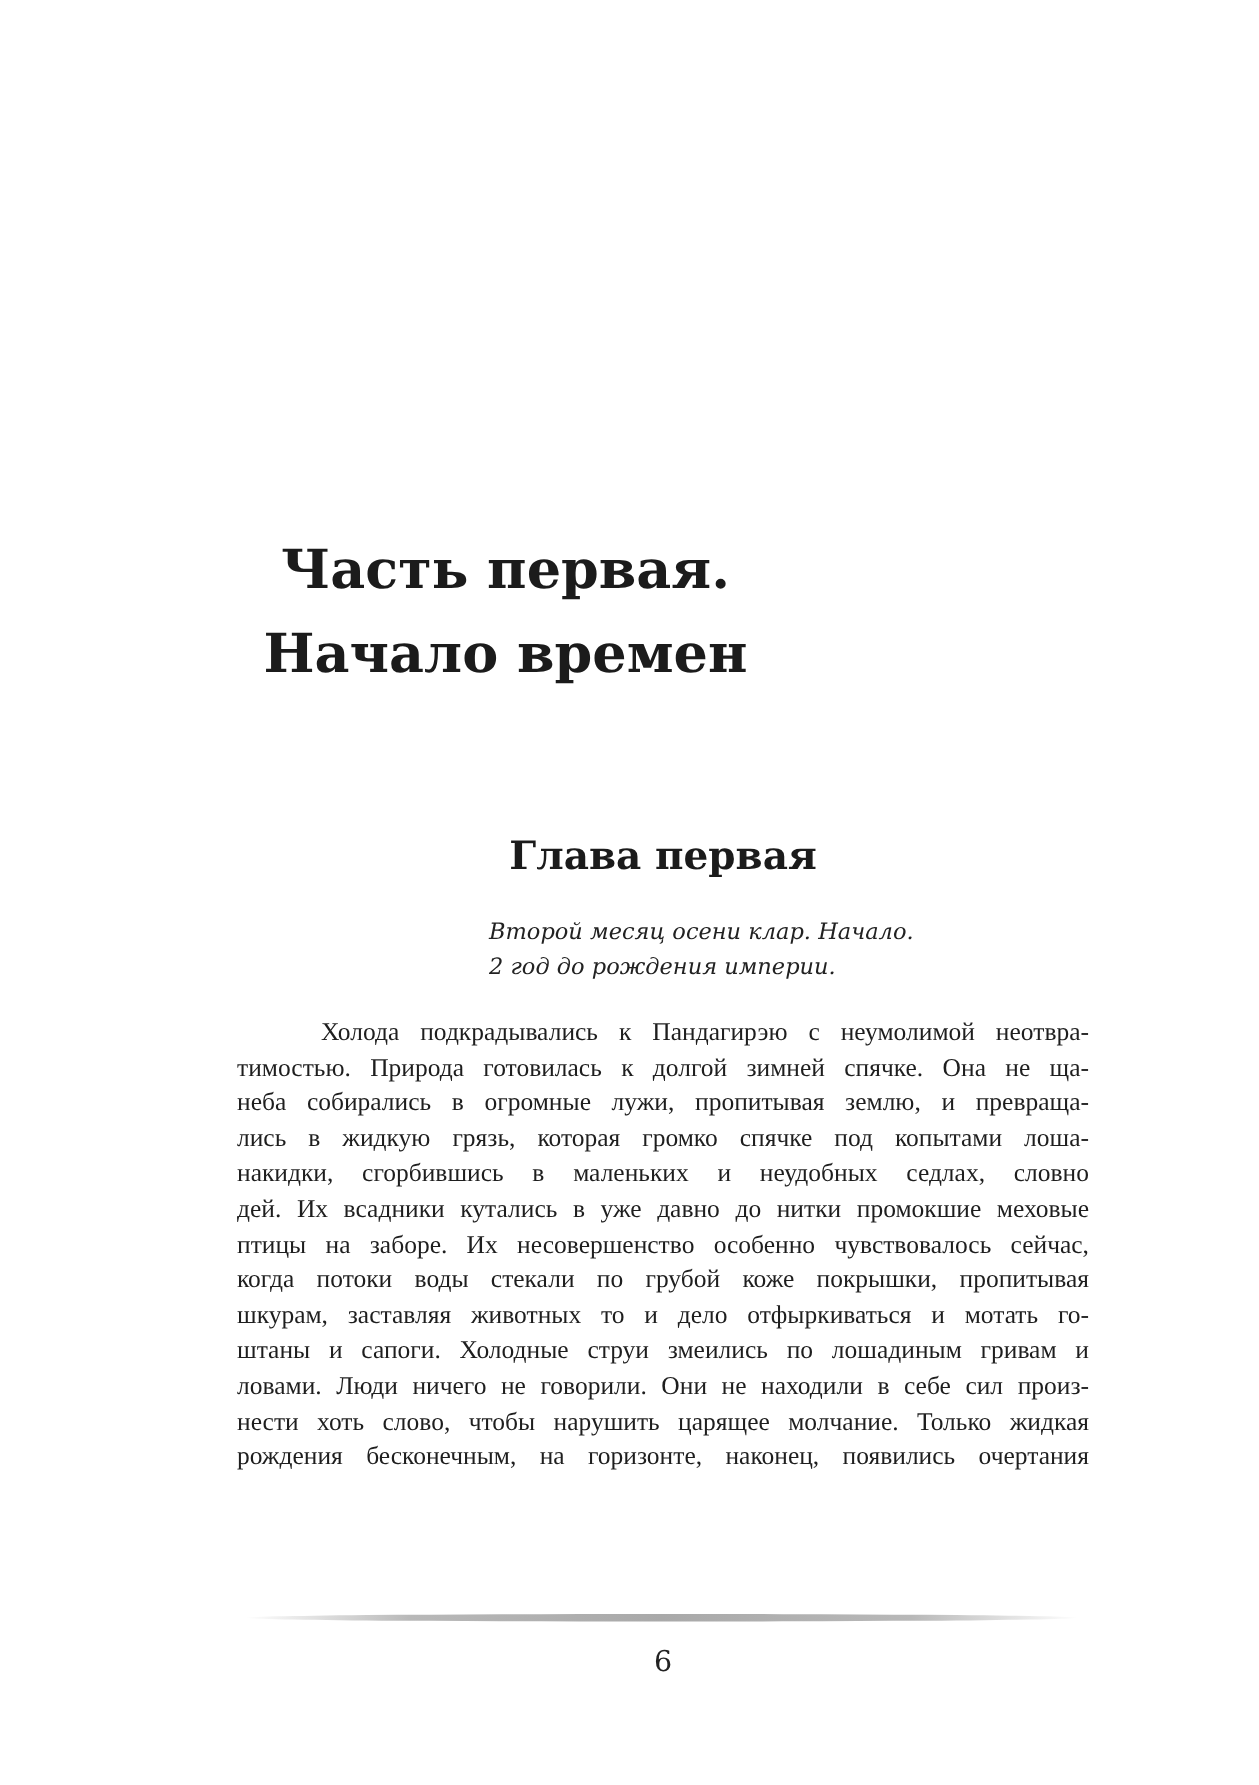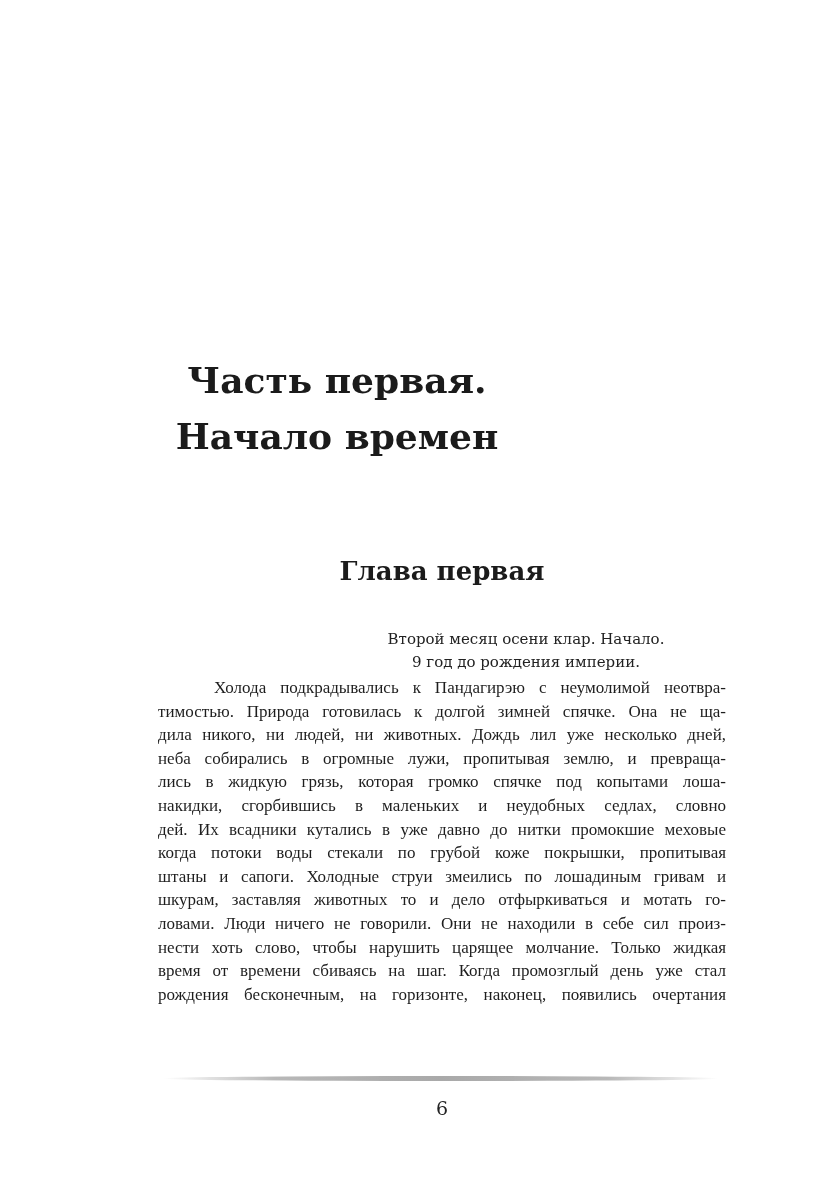--- a/index.html
+++ b/index.html
@@ -13,23 +13,23 @@
       letter-spacing: 0px;
     }
     .part-title span { display: block; }
     .chapter-title {
       position: absolute; left: 0; width: 884px; top: 551px;
       text-align: center;
       font-family: "DejaVu Serif", serif; font-weight: bold;
       font-size: 26px; line-height: 40px; color: #1b1b1b;
     }
     .epigraph {
-      position: absolute; right: 113px; top: 628px; width: 400px;
-      text-align: center;
-      font-family: "DejaVu Serif", serif; 
+      position: absolute; right: 113px; top: 610px; width: 400px;
+      text-align: left;
+      font-family: "DejaVu Serif", serif; font-style: italic;
       font-size: 15px; line-height: 23px; color: #222;
     }
     .epigraph span { display: block; }
     .body-text {
       position: absolute; left: 158px; top: 676px; width: 568px;
       font-family: Liberation Serif, serif;
       font-size: 17px; line-height: 23.6px; color: #1e1e1e;
       text-align: justify;
     }
     .body-text .line { display: block; text-align: justify; text-align-last: justify; white-space: nowrap; height: 23.6px; }
@@ -51,36 +51,35 @@
 <div class="page">
   <div class="part-title">
     <span>Часть первая.</span>
     <span>Начало времен</span>
   </div>
 
   <div class="chapter-title">Глава первая</div>
 
   <div class="epigraph">
     <span>Второй месяц осени клар. Начало.</span>
-    <span>9 год до рождения империи.</span>
+    <span>2 год до рождения империи.</span>
   </div>
 
   <div class="body-text">
     <span class="line first">Холода подкрадывались к Пандагирэю с неумолимой неотвра-</span>
     <span class="line">тимостью. Природа готовилась к долгой зимней спячке. Она не ща-</span>
-    <span class="line">дила никого, ни людей, ни животных. Дождь лил уже несколько дней,</span>
     <span class="line">неба собирались в огромные лужи, пропитывая землю, и превраща-</span>
     <span class="line">лись в жидкую грязь, которая громко спячке под копытами лоша-</span>
     <span class="line">накидки, сгорбившись в маленьких и неудобных седлах, словно</span>
     <span class="line">дей. Их всадники кутались в уже давно до нитки промокшие меховые</span>
+    <span class="line">птицы на заборе. Их несовершенство особенно чувствовалось сейчас,</span>
     <span class="line">когда потоки воды стекали по грубой коже покрышки, пропитывая</span>
+    <span class="line">шкурам, заставляя животных то и дело отфыркиваться и мотать го-</span>
     <span class="line">штаны и сапоги. Холодные струи змеились по лошадиным гривам и</span>
-    <span class="line">шкурам, заставляя животных то и дело отфыркиваться и мотать го-</span>
     <span class="line">ловами. Люди ничего не говорили. Они не находили в себе сил произ-</span>
     <span class="line">нести хоть слово, чтобы нарушить царящее молчание. Только жидкая</span>
-    <span class="line">время от времени сбиваясь на шаг. Когда промозглый день уже стал</span>
     <span class="line">рождения бесконечным, на горизонте, наконец, появились очертания</span>
   </div>
 
   <div class="rule"></div>
 
   <div class="page-number">6</div>
 </div>
 
 </body></html>

